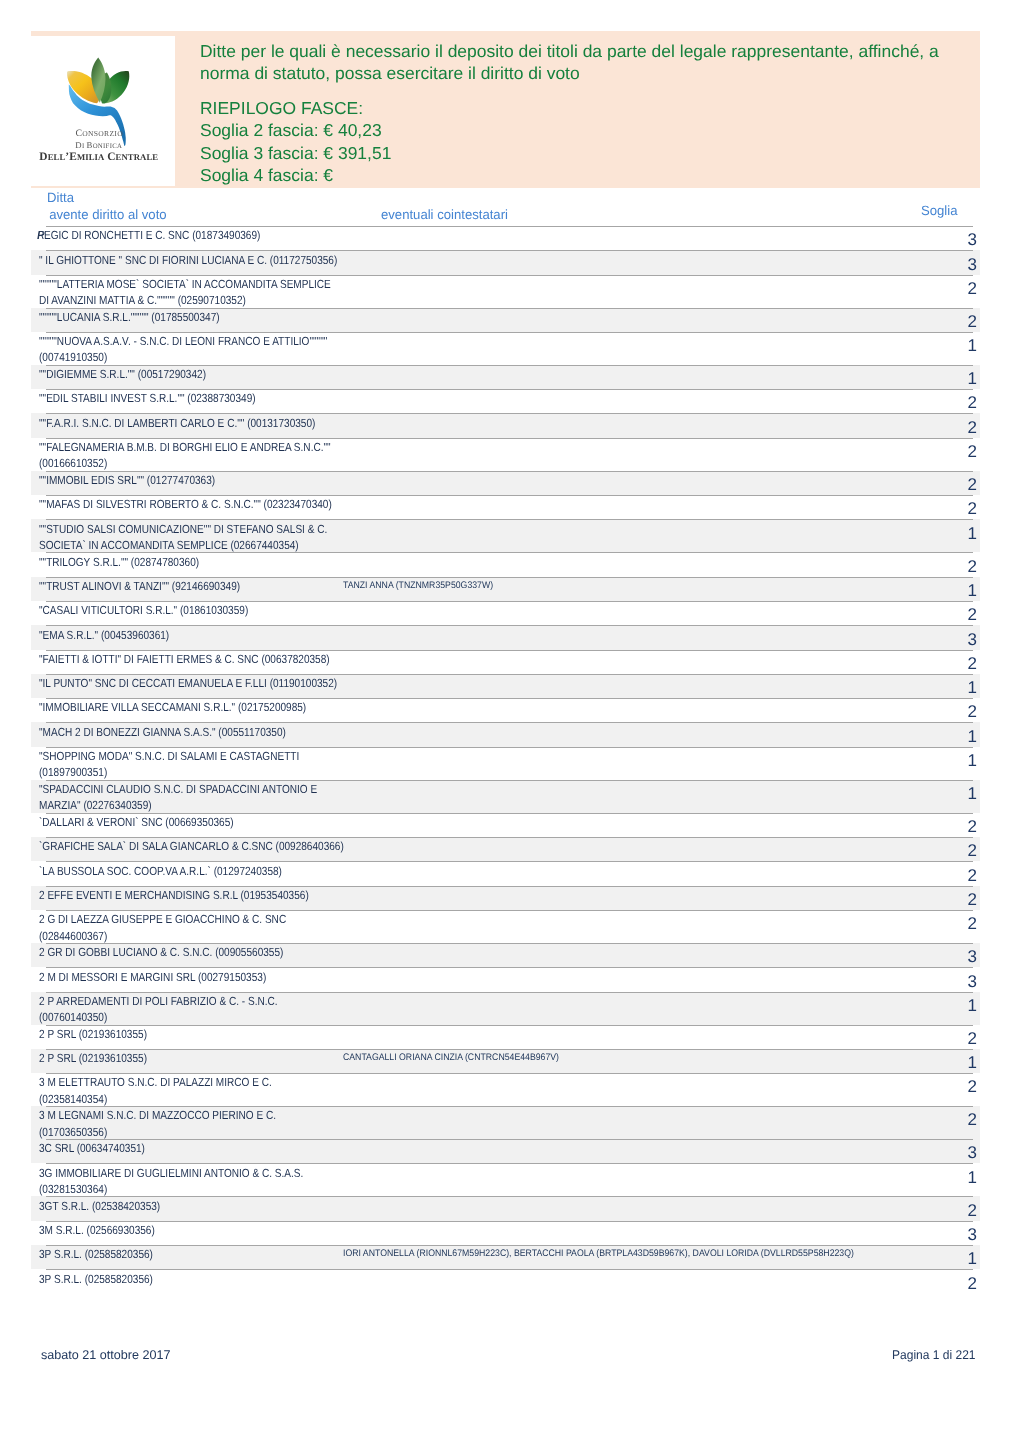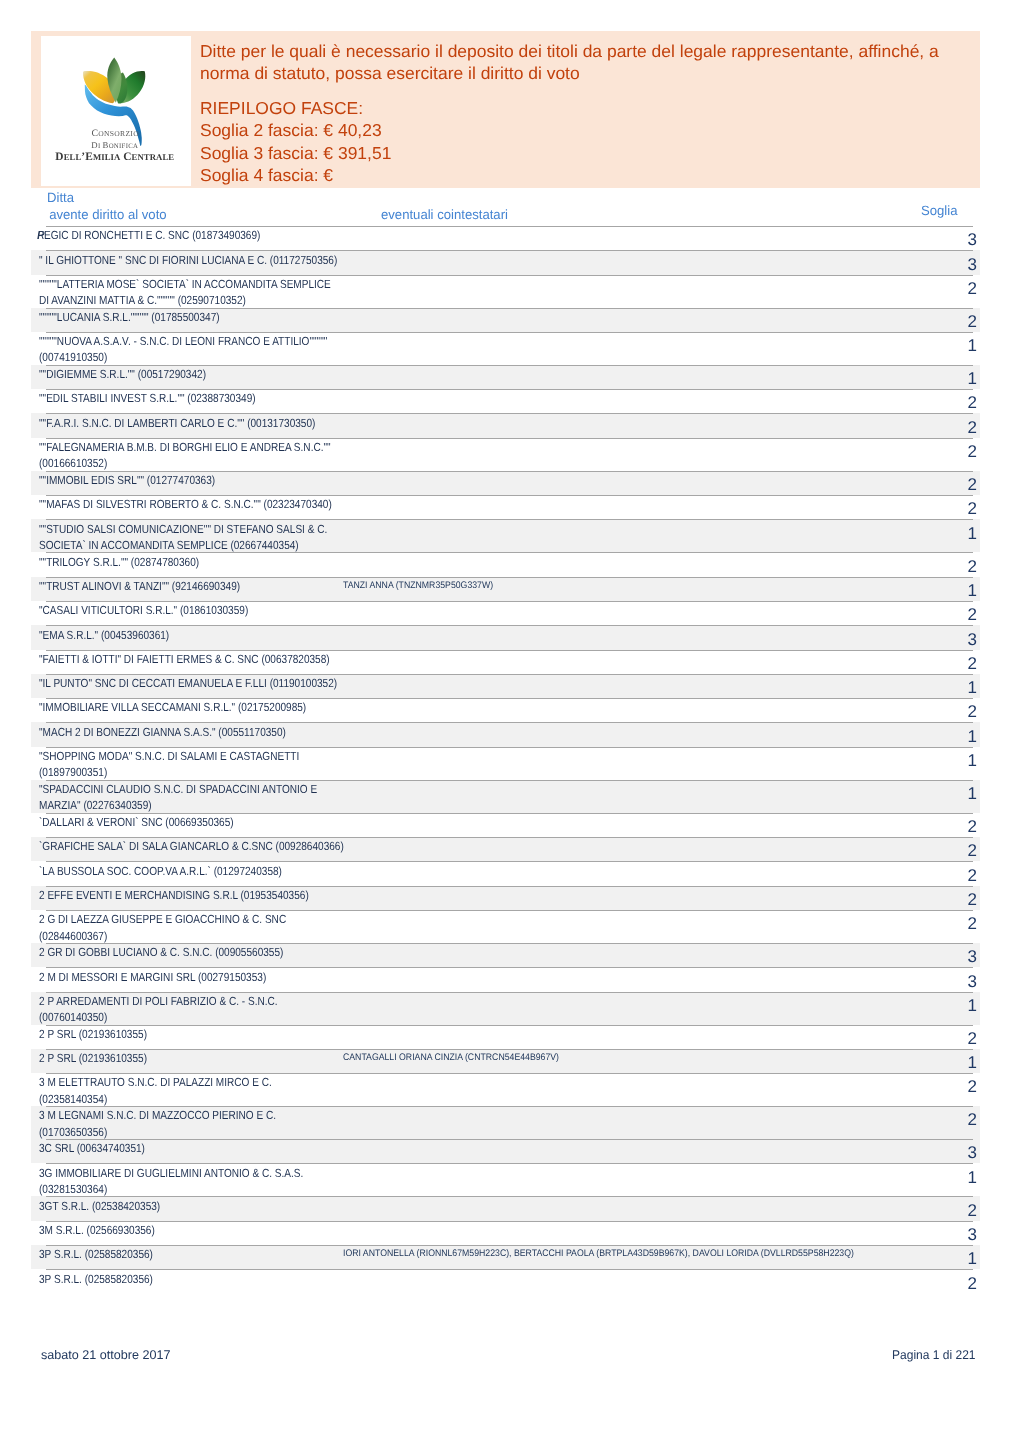--- a/index.html
+++ b/index.html
@@ -4,24 +4,24 @@
 <title>Report</title>
 <style>
   *{-webkit-font-smoothing:antialiased;-moz-osx-font-smoothing:grayscale;}
   html,body{margin:0;padding:0;background:#fff;}
   body{width:1020px;height:1442px;font-family:"Liberation Sans",sans-serif;
        -webkit-font-smoothing:antialiased;text-rendering:geometricPrecision;}
   .page{position:relative;width:1020px;height:1442px;overflow:hidden;background:#fff;}
 
   
   .banner{position:absolute;left:31px;top:31.4px;width:949px;height:156.2px;background:#fbe5d6;}
-  .logobox{position:absolute;left:41px;top:36px;width:150px;height:149.7px;background:#fff;overflow:hidden;}
+  .logobox{position:absolute;left:25px;top:36px;width:150px;height:149.7px;background:#fff;overflow:hidden;}
   .logo-svg{position:absolute;left:0;top:0;width:150px;height:149.7px;display:block;}
 
-  .htext{position:absolute;left:200px;top:39.6px;width:790px;color:#c2410c;}
+  .htext{position:absolute;left:200px;top:39.6px;width:790px;color:#15803d;}
   .hline{font-size:17.3px;line-height:22.6px;white-space:nowrap;
          transform:scaleX(1.011) translateZ(0);transform-origin:left top;display:block;}
   .hgap{height:11.8px;}
 
   
   .colhead{position:absolute;color:#4484d2;font-size:13.4px;line-height:16.9px;white-space:nowrap;
            transform:scaleX(0.98) translateZ(0);transform-origin:left top;}
   .ch1{left:46.9px;top:190.2px;}
   .ch1 .l2{margin-left:2.2px;}
   .ch2{left:380.8px;top:206.6px;}

